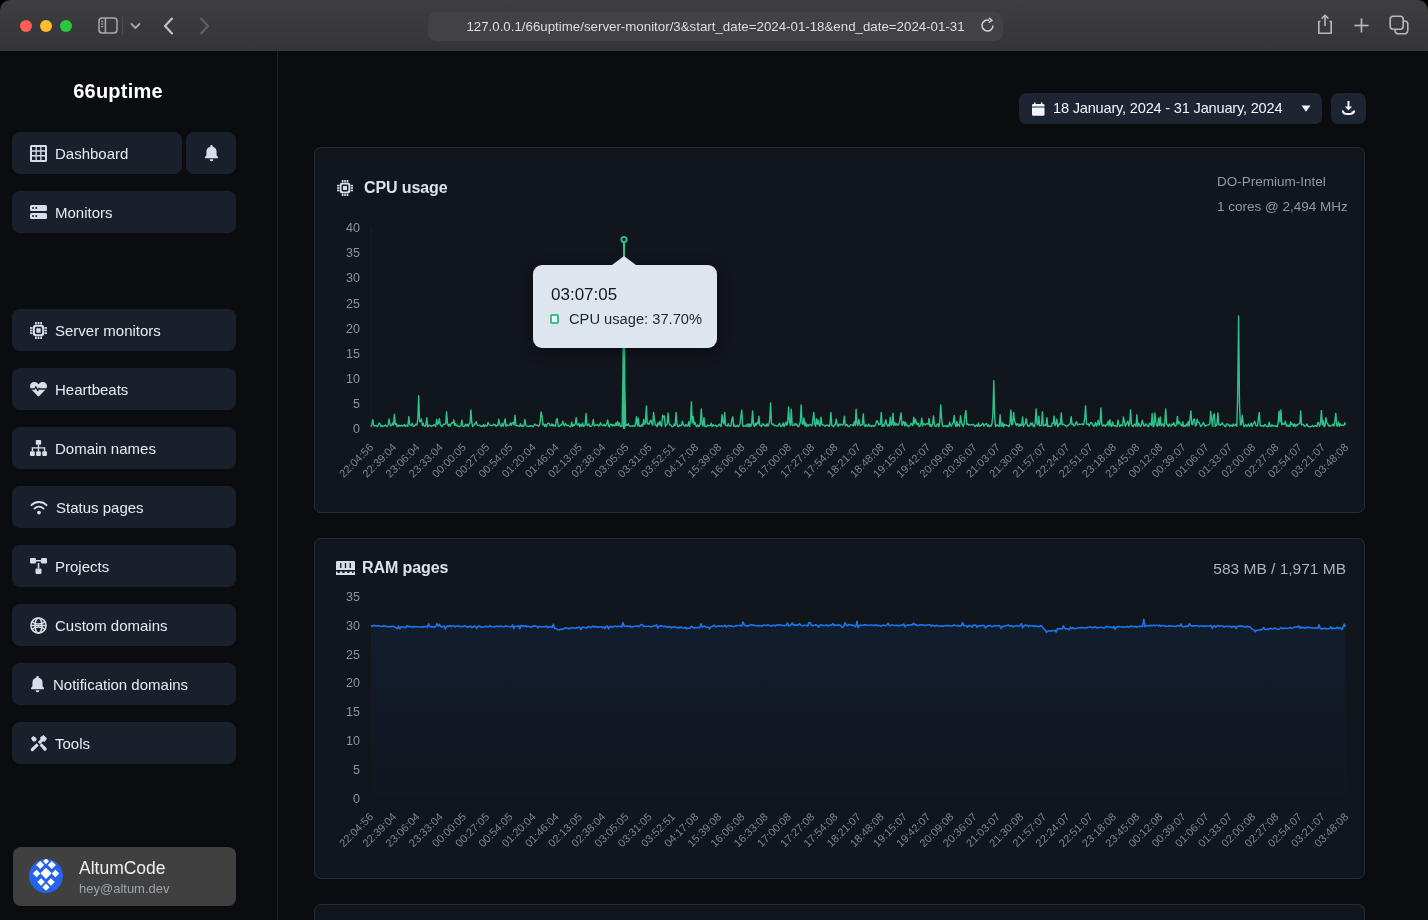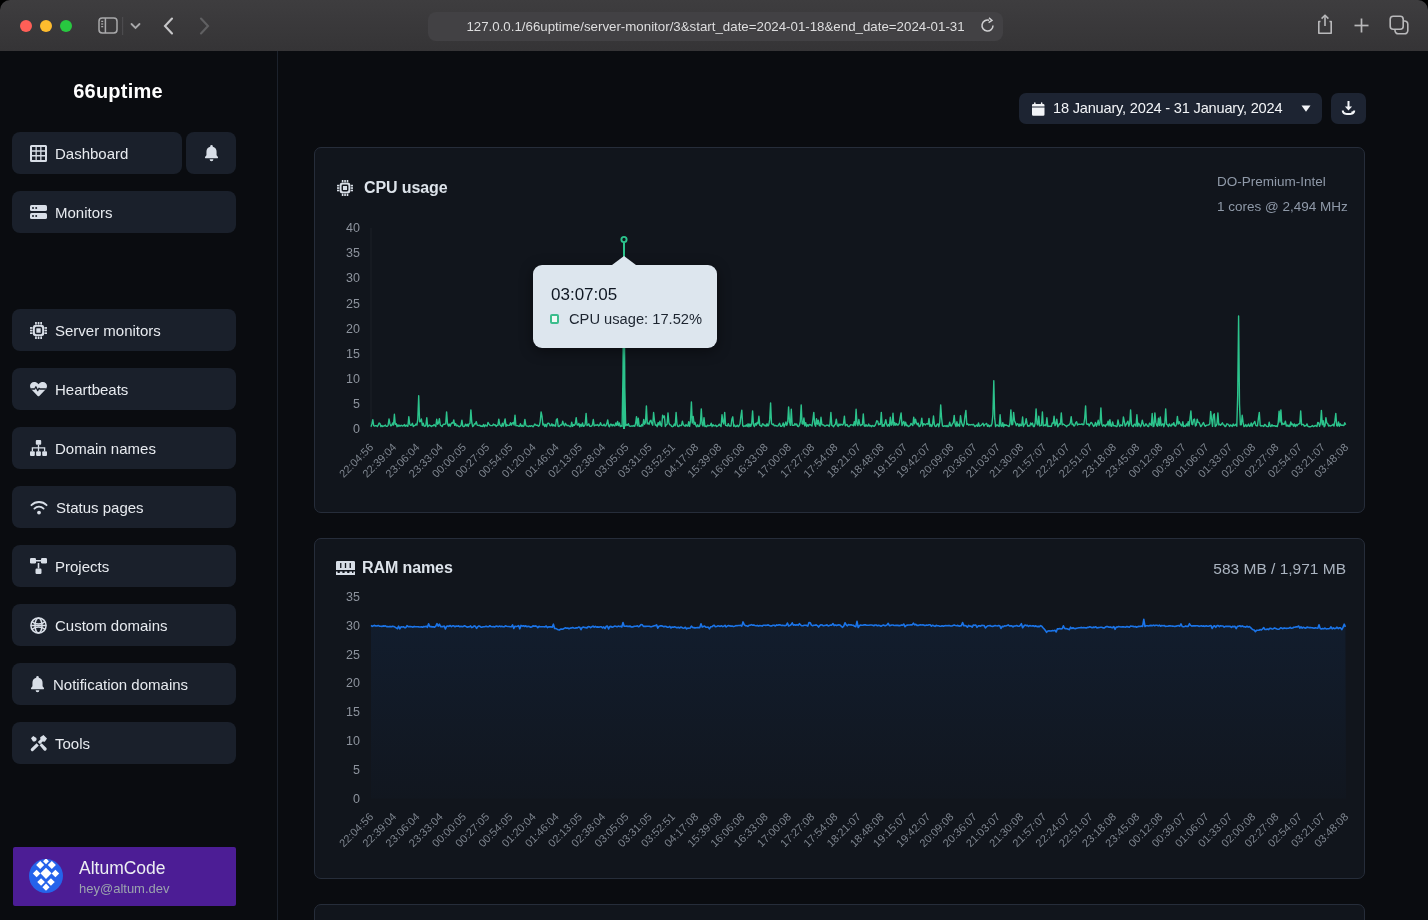--- a/index.html
+++ b/index.html
@@ -23,22 +23,22 @@
 .app { position:absolute; left:0; top:51px; width:1428px; height:869px; background:#0a0c10; }
 .sidebar { position:absolute; left:0; top:0; width:278px; height:869px; border-right:1px solid #1c222c; }
 .logo { position:absolute; left:0; top:29px; width:236px; text-align:center; color:#fff;
   font-size:20px; font-weight:600;  letter-spacing:0.2px; }
 .nbtn { position:absolute; left:12px; width:224px; height:42px; background:#1a202b;
   border-radius:8px; color:#e7eaef; font-size:15px; display:flex; align-items:center; }
 .nbtn svg { margin-left:18px; flex:none; }
 .nbtn span { margin-left:8px; }
 .bellbtn { position:absolute; left:186px; top:81px; width:50px; height:42px; background:#1a202b;
   border-radius:8px; display:flex; align-items:center; justify-content:center; }
-.foot { position:absolute; left:13px; top:796px; width:223px; height:59px; background:#4c1d95;
-  border-radius:2px; }
+.foot { position:absolute; left:13px; top:796px; width:223px; height:59px; background:#404040;
+  border-radius:8px; }
 .foot .ava { position:absolute; left:16px; top:12px; }
 .foot .nm { position:absolute; left:66px; top:11px; color:#eceef2; font-size:17.5px; }
 .foot .em { position:absolute; left:66px; top:34px; color:#9ba3ae; font-size:13px; }
 
 
 .main { position:absolute; left:250px; top:0; width:1178px; height:869px; }
 .datebtn { position:absolute; left:769px; top:42px; width:303px; height:31px; background:#1d2432;
   border-radius:7px; color:#f3f5f8; font-size:14.6px; letter-spacing:-0.2px; line-height:31px; }
 .datebtn svg.cal { position:absolute; left:13px; top:8.5px; }
 .datebtn .txt { position:absolute; left:34px; top:0; white-space:nowrap; }
@@ -365,36 +365,36 @@
 <text x="1324.8" y="447.0" text-anchor="end" transform="rotate(-45 1324.8 447.0)" class="xl">03:21:07</text>
 <text x="1348.0" y="447.0" text-anchor="end" transform="rotate(-45 1348.0 447.0)" class="xl">03:48:08</text>
         <polyline points="370.0,425.7 370.9,423.0 371.8,418.6 372.7,424.7 373.6,425.1 374.5,424.7 375.4,424.6 376.3,425.6 377.2,424.2 378.1,422.0 379.0,422.6 379.9,425.5 380.8,424.4 381.7,425.5 382.6,425.0 383.5,424.8 384.4,424.1 385.3,425.3 386.2,425.4 387.1,424.4 388.0,418.0 388.9,422.7 389.8,424.9 390.7,424.4 391.6,421.9 392.5,424.1 393.4,413.3 394.3,423.3 395.2,422.7 396.1,425.7 397.0,423.9 397.9,425.3 398.8,424.2 399.7,425.0 400.6,424.3 401.5,425.1 402.4,424.6 403.3,423.6 404.2,425.3 405.1,424.1 406.0,425.0 406.9,425.2 407.8,415.7 408.7,423.2 409.6,424.4 410.5,424.1 411.4,422.3 412.3,425.5 413.2,424.7 414.1,424.3 415.0,423.0 415.9,424.1 416.8,418.1 417.7,394.8 418.6,420.7 419.5,420.5 420.4,418.0 421.3,424.5 422.2,422.2 423.1,425.0 424.0,425.2 424.9,424.2 425.8,416.8 426.7,425.7 427.6,425.0 428.5,424.0 429.4,424.5 430.3,425.5 431.2,424.7 432.1,424.7 433.0,423.6 433.9,424.5 434.8,425.4 435.7,418.3 436.6,423.2 437.5,422.1 438.4,417.6 439.3,424.0 440.2,424.8 441.1,425.6 442.0,423.7 442.9,423.2 443.8,423.2 444.7,422.9 445.6,410.9 446.5,422.5 447.4,425.1 448.3,423.1 449.2,425.2 450.1,422.7 451.0,421.7 451.9,422.2 452.8,419.0 453.7,424.3 454.6,422.6 455.5,424.9 456.4,424.2 457.3,425.1 458.2,425.7 459.1,425.3 460.0,424.3 460.9,419.1 461.8,425.1 462.7,425.6 463.6,425.3 464.5,423.2 465.4,424.8 466.3,423.3 467.2,425.4 468.1,422.8 469.0,422.3 469.9,408.9 470.8,421.5 471.7,425.6 472.6,424.8 473.5,422.8 474.4,423.1 475.3,420.6 476.2,424.1 477.1,424.4 478.0,424.5 478.9,424.1 479.8,425.2 480.7,425.0 481.6,425.4 482.5,423.5 483.4,425.7 484.3,423.9 485.2,424.9 486.1,425.1 487.0,421.4 487.9,422.8 488.8,424.1 489.7,424.6 490.6,424.6 491.5,424.6 492.4,423.1 493.3,424.1 494.2,423.7 495.1,425.5 496.0,424.3 496.9,424.3 497.8,418.1 498.7,423.5 499.6,424.6 500.5,425.6 501.4,422.2 502.3,425.1 503.2,421.9 504.1,417.9 505.0,425.3 505.9,423.6 506.8,424.6 507.7,424.4 508.6,424.3 509.5,421.7 510.4,424.2 511.3,422.1 512.2,421.5 513.1,424.1 514.0,414.1 514.9,424.8 515.8,424.6 516.7,424.6 517.6,425.3 518.5,425.4 519.4,422.7 520.3,425.4 521.2,424.2 522.1,425.5 523.0,424.8 523.9,418.4 524.8,424.1 525.7,425.1 526.6,425.1 527.5,425.6 528.4,424.8 529.3,425.4 530.2,424.7 531.1,425.0 532.0,425.7 532.9,424.6 533.8,423.1 534.7,424.0 535.6,424.2 536.5,424.3 537.4,425.3 538.3,424.6 539.2,420.8 540.1,410.9 541.0,415.1 541.9,424.0 542.8,423.1 543.7,425.6 544.6,423.4 545.5,425.7 546.4,422.6 547.3,422.1 548.2,422.7 549.1,424.8 550.0,424.6 550.9,422.8 551.8,425.1 552.7,423.7 553.6,424.8 554.5,425.2 555.4,418.7 556.3,417.8 557.2,425.1 558.1,425.5 559.0,424.5 559.9,423.8 560.8,424.1 561.7,420.3 562.6,423.5 563.5,425.0 564.4,422.3 565.3,423.8 566.2,424.7 567.1,424.3 568.0,424.8 568.9,425.5 569.8,425.6 570.7,421.1 571.6,425.4 572.5,423.7 573.4,424.3 574.3,422.8 575.2,416.6 576.1,423.8 577.0,424.1 577.9,422.4 578.8,425.7 579.7,423.5 580.6,425.2 581.5,421.9 582.4,425.4 583.3,424.8 584.2,423.3 585.1,412.4 586.0,424.6 586.9,424.0 587.8,422.8 588.7,425.3 589.6,425.3 590.5,425.0 591.4,423.8 592.3,418.5 593.2,424.9 594.1,424.3 595.0,423.8 595.9,424.3 596.8,423.6 597.7,425.0 598.6,424.3 599.5,421.7 600.4,424.1 601.3,424.5 602.2,424.5 603.1,423.2 604.0,425.0 604.9,424.6 605.8,422.6 606.7,418.9 607.6,424.7 608.5,425.7 609.4,423.3 610.3,423.3 611.2,425.0 612.1,423.4 613.0,424.5 613.9,424.9 614.8,421.9 615.7,424.4 616.6,420.5 617.5,424.5 618.4,422.0 619.3,425.6 620.2,424.8 621.1,425.3 622.0,371.2 622.9,238.6 623.8,386.3 624.7,424.7 625.6,423.6 626.5,424.3 627.4,422.7 628.3,425.1 629.2,425.2 630.1,425.1 631.0,424.8 631.9,425.2 632.8,424.4 633.7,425.2 634.6,422.6 635.5,415.6 636.4,424.7 637.3,417.1 638.2,425.3 639.1,425.0 640.0,425.4 640.9,423.4 641.8,424.9 642.7,418.5 643.6,423.2 644.5,421.1 645.4,404.9 646.3,422.9 647.2,422.1 648.1,423.4 649.0,420.0 649.9,419.3 650.8,422.5 651.7,424.3 652.6,411.5 653.5,419.9 654.4,424.2 655.3,423.9 656.2,425.7 657.1,421.6 658.0,424.0 658.9,420.1 659.8,424.2 660.7,425.3 661.6,414.2 662.5,416.6 663.4,414.9 664.3,425.5 665.2,424.0 666.1,423.2 667.0,411.9 667.9,421.9 668.8,423.9 669.7,423.9 670.6,425.4 671.5,425.7 672.4,425.1 673.3,423.1 674.2,424.7 675.1,411.5 676.0,423.2 676.9,425.4 677.8,425.6 678.7,424.1 679.6,424.6 680.5,424.5 681.4,420.1 682.3,423.7 683.2,424.6 684.1,425.3 685.0,423.6 685.9,424.9 686.8,425.0 687.7,420.8 688.6,425.3 689.5,419.9 690.4,400.9 691.3,422.0 692.2,415.5 693.1,423.4 694.0,421.3 694.9,424.6 695.8,425.7 696.7,423.8 697.6,425.5 698.5,425.3 699.4,422.0 700.3,407.9 701.2,423.6 702.1,425.0 703.0,416.6 703.9,425.5 704.8,425.1 705.7,425.7 706.6,424.2 707.5,424.7 708.4,424.6 709.3,424.6 710.2,422.2 711.1,425.5 712.0,423.7 712.9,424.9 713.8,424.6 714.7,424.2 715.6,425.5 716.5,425.2 717.4,424.5 718.3,423.2 719.2,424.5 720.1,425.5 721.0,413.7 721.9,421.0 722.8,423.0 723.7,411.4 724.6,424.4 725.5,424.7 726.4,425.0 727.3,422.6 728.2,425.0 729.1,424.9 730.0,425.0 730.9,418.1 731.8,415.8 732.7,425.3 733.6,424.1 734.5,425.7 735.4,425.3 736.3,424.2 737.2,425.7 738.1,424.7 739.0,422.8 739.9,415.1 740.8,409.2 741.7,424.5 742.6,425.5 743.5,424.9 744.4,425.2 745.3,423.8 746.2,425.5 747.1,422.8 748.0,425.7 748.9,422.9 749.8,425.4 750.7,422.6 751.6,409.9 752.5,424.0 753.4,425.6 754.3,422.4 755.2,424.2 756.1,421.4 757.0,422.8 757.9,415.3 758.8,424.4 759.7,424.7 760.6,425.4 761.5,422.8 762.4,423.1 763.3,424.7 764.2,424.2 765.1,425.2 766.0,422.7 766.9,425.0 767.8,423.9 768.7,418.9 769.6,401.9 770.5,422.3 771.4,423.6 772.3,423.0 773.2,424.8 774.1,424.3 775.0,424.8 775.9,425.0 776.8,425.1 777.7,423.6 778.6,422.3 779.5,425.2 780.4,425.4 781.3,424.6 782.2,421.9 783.1,425.7 784.0,423.6 784.9,420.9 785.8,424.3 786.7,421.4 787.6,405.9 788.5,420.7 789.4,424.3 790.3,408.2 791.2,424.3 792.1,424.4 793.0,424.3 793.9,422.6 794.8,423.9 795.7,423.0 796.6,425.3 797.5,425.6 798.4,424.2 799.3,420.8 800.2,403.9 801.1,422.7 802.0,423.2 802.9,417.0 803.8,424.9 804.7,421.6 805.6,425.5 806.5,423.8 807.4,425.1 808.3,423.4 809.2,423.6 810.1,424.3 811.0,425.0 811.9,418.6 812.8,411.4 813.7,423.3 814.6,425.3 815.5,417.8 816.4,423.2 817.3,419.1 818.2,424.3 819.1,425.1 820.0,416.3 820.9,423.7 821.8,423.7 822.7,424.1 823.6,425.0 824.5,425.1 825.4,424.2 826.3,424.3 827.2,424.2 828.1,425.4 829.0,423.0 829.9,411.4 830.8,424.4 831.7,424.8 832.6,425.7 833.5,424.1 834.4,423.2 835.3,418.1 836.2,424.2 837.1,425.4 838.0,423.0 838.9,424.5 839.8,423.2 840.7,423.6 841.6,424.1 842.5,422.6 843.4,415.1 844.3,424.8 845.2,423.9 846.1,423.5 847.0,425.4 847.9,425.7 848.8,424.8 849.7,423.8 850.6,423.9 851.5,424.0 852.4,424.7 853.3,420.7 854.2,424.6 855.1,408.3 856.0,423.0 856.9,424.6 857.8,418.5 858.7,423.0 859.6,424.7 860.5,423.7 861.4,423.5 862.3,412.9 863.2,424.7 864.1,425.3 865.0,423.6 865.9,425.0 866.8,425.1 867.7,423.1 868.6,425.0 869.5,424.5 870.4,425.7 871.3,424.5 872.2,424.8 873.1,425.4 874.0,424.6 874.9,422.5 875.8,419.8 876.7,420.2 877.6,423.9 878.5,423.0 879.4,423.3 880.3,411.4 881.2,425.4 882.1,423.7 883.0,425.3 883.9,422.3 884.8,418.6 885.7,423.2 886.6,425.2 887.5,423.5 888.4,425.2 889.3,416.3 890.2,424.2 891.1,423.4 892.0,412.2 892.9,424.6 893.8,421.7 894.7,424.2 895.6,422.6 896.5,424.1 897.4,423.8 898.3,422.1 899.2,416.7 900.1,411.9 901.0,424.5 901.9,422.1 902.8,420.4 903.7,424.9 904.6,421.1 905.5,424.5 906.4,424.1 907.3,425.5 908.2,425.1 909.1,424.5 910.0,422.4 910.9,423.3 911.8,424.6 912.7,416.2 913.6,422.9 914.5,418.1 915.4,421.8 916.3,423.8 917.2,422.2 918.1,425.6 919.0,425.4 919.9,422.7 920.8,417.1 921.7,425.1 922.6,422.7 923.5,423.1 924.4,423.9 925.3,422.9 926.2,422.6 927.1,423.5 928.0,417.4 928.9,425.4 929.8,423.6 930.7,425.4 931.6,423.2 932.5,415.0 933.4,423.7 934.3,425.5 935.2,425.4 936.1,423.3 937.0,422.9 937.9,425.7 938.8,420.8 939.7,403.9 940.6,417.1 941.5,424.8 942.4,425.3 943.3,425.0 944.2,424.8 945.1,425.5 946.0,424.4 946.9,425.7 947.8,425.0 948.7,421.2 949.6,424.8 950.5,425.1 951.4,422.8 952.3,421.6 953.2,414.4 954.1,423.3 955.0,425.5 955.9,420.8 956.8,425.0 957.7,423.3 958.6,425.3 959.5,414.6 960.4,421.1 961.3,423.7 962.2,425.4 963.1,423.1 964.0,414.9 964.9,409.4 965.8,423.5 966.7,422.8 967.6,424.2 968.5,423.5 969.4,424.0 970.3,423.5 971.2,424.0 972.1,423.3 973.0,424.1 973.9,425.6 974.8,424.9 975.7,423.9 976.6,425.3 977.5,421.9 978.4,425.2 979.3,424.9 980.2,424.4 981.1,423.2 982.0,422.3 982.9,425.1 983.8,423.5 984.7,423.0 985.6,422.4 986.5,425.4 987.4,423.9 988.3,425.7 989.2,424.4 990.1,425.1 991.0,422.6 991.9,413.5 992.8,379.8 993.7,417.4 994.6,425.6 995.5,424.0 996.4,424.0 997.3,425.0 998.2,425.5 999.1,413.8 1000.0,424.9 1000.9,425.4 1001.8,421.6 1002.7,425.7 1003.6,423.5 1004.5,424.4 1005.4,423.9 1006.3,424.7 1007.2,425.1 1008.1,425.5 1009.0,422.3 1009.9,408.9 1010.8,423.8 1011.7,423.4 1012.6,411.4 1013.5,419.7 1014.4,421.6 1015.3,424.6 1016.2,422.7 1017.1,423.1 1018.0,425.4 1018.9,422.9 1019.8,424.8 1020.7,424.4 1021.6,416.0 1022.5,425.6 1023.4,423.3 1024.3,422.9 1025.2,417.7 1026.1,422.9 1027.0,425.4 1027.9,424.6 1028.8,425.1 1029.7,422.0 1030.6,423.8 1031.5,422.1 1032.4,425.6 1033.3,425.5 1034.2,422.0 1035.1,407.9 1036.0,422.8 1036.9,424.0 1037.8,415.1 1038.7,425.0 1039.6,424.5 1040.5,424.3 1041.4,410.9 1042.3,425.0 1043.2,424.4 1044.1,423.8 1045.0,424.8 1045.9,416.8 1046.8,425.5 1047.7,425.3 1048.6,425.1 1049.5,425.2 1050.4,425.3 1051.3,422.0 1052.2,422.5 1053.1,415.2 1054.0,424.6 1054.9,423.0 1055.8,418.2 1056.7,425.7 1057.6,424.6 1058.5,422.6 1059.4,423.2 1060.3,411.9 1061.2,423.9 1062.1,423.0 1063.0,423.5 1063.9,424.3 1064.8,424.7 1065.7,425.7 1066.6,424.4 1067.5,424.2 1068.4,423.7 1069.3,422.0 1070.2,415.7 1071.1,423.6 1072.0,422.9 1072.9,425.1 1073.8,424.4 1074.7,421.7 1075.6,420.7 1076.5,424.1 1077.4,423.2 1078.3,423.2 1079.2,423.4 1080.1,423.4 1081.0,422.8 1081.9,423.7 1082.8,423.5 1083.7,417.3 1084.6,404.9 1085.5,422.9 1086.4,423.3 1087.3,422.9 1088.2,425.0 1089.1,423.0 1090.0,421.4 1090.9,422.1 1091.8,423.8 1092.7,425.5 1093.6,424.4 1094.5,421.5 1095.4,425.2 1096.3,423.1 1097.2,419.3 1098.1,424.3 1099.0,421.7 1099.9,406.9 1100.8,423.4 1101.7,425.2 1102.6,423.8 1103.5,424.4 1104.4,425.5 1105.3,423.4 1106.2,423.9 1107.1,420.2 1108.0,424.8 1108.9,418.7 1109.8,424.8 1110.7,425.3 1111.6,421.0 1112.5,424.7 1113.4,424.8 1114.3,424.7 1115.2,425.6 1116.1,425.3 1117.0,418.9 1117.9,423.5 1118.8,425.5 1119.7,423.8 1120.6,424.4 1121.5,424.7 1122.4,415.9 1123.3,420.5 1124.2,425.2 1125.1,423.6 1126.0,421.8 1126.9,420.2 1127.8,425.2 1128.7,422.3 1129.6,408.9 1130.5,423.8 1131.4,425.0 1132.3,425.6 1133.2,423.3 1134.1,423.5 1135.0,425.2 1135.9,413.7 1136.8,425.4 1137.7,422.3 1138.6,423.7 1139.5,425.7 1140.4,423.9 1141.3,419.1 1142.2,422.8 1143.1,425.2 1144.0,424.6 1144.9,422.8 1145.8,423.9 1146.7,425.3 1147.6,425.6 1148.5,422.2 1149.4,423.4 1150.3,424.4 1151.2,412.5 1152.1,425.6 1153.0,425.2 1153.9,411.9 1154.8,421.4 1155.7,424.4 1156.6,425.2 1157.5,417.1 1158.4,424.5 1159.3,416.0 1160.2,424.9 1161.1,423.7 1162.0,422.7 1162.9,425.7 1163.8,422.0 1164.7,407.9 1165.6,423.4 1166.5,423.8 1167.4,425.6 1168.3,422.9 1169.2,424.6 1170.1,425.1 1171.0,422.9 1171.9,423.9 1172.8,421.6 1173.7,424.9 1174.6,425.2 1175.5,423.2 1176.4,415.4 1177.3,423.1 1178.2,420.7 1179.1,422.6 1180.0,424.0 1180.9,425.0 1181.8,420.8 1182.7,425.5 1183.6,424.8 1184.5,425.4 1185.4,423.0 1186.3,424.8 1187.2,420.6 1188.1,425.0 1189.0,417.3 1189.9,409.9 1190.8,423.1 1191.7,423.7 1192.6,418.6 1193.5,418.1 1194.4,425.0 1195.3,424.1 1196.2,418.2 1197.1,421.4 1198.0,421.4 1198.9,423.5 1199.8,425.6 1200.7,424.5 1201.6,422.8 1202.5,421.5 1203.4,424.0 1204.3,425.3 1205.2,424.5 1206.1,424.1 1207.0,424.0 1207.9,423.8 1208.8,422.7 1209.7,410.4 1210.6,418.0 1211.5,425.4 1212.4,414.2 1213.3,412.8 1214.2,425.5 1215.1,424.8 1216.0,422.9 1216.9,412.0 1217.8,424.0 1218.7,423.3 1219.6,424.3 1220.5,423.2 1221.4,421.8 1222.3,423.7 1223.2,424.2 1224.1,425.6 1225.0,424.9 1225.9,422.8 1226.8,423.1 1227.7,423.9 1228.6,425.4 1229.5,423.9 1230.4,424.6 1231.3,425.4 1232.2,423.0 1233.1,424.7 1234.0,424.2 1234.9,423.2 1235.8,425.3 1236.7,394.1 1237.6,314.9 1238.5,403.1 1239.4,423.9 1240.3,423.8 1241.2,414.3 1242.1,421.4 1243.0,425.5 1243.9,425.2 1244.8,423.5 1245.7,425.5 1246.6,424.7 1247.5,423.0 1248.4,425.3 1249.3,424.9 1250.2,422.0 1251.1,425.4 1252.0,423.0 1252.9,422.0 1253.8,420.4 1254.7,424.2 1255.6,424.9 1256.5,424.9 1257.4,417.3 1258.3,411.4 1259.2,424.4 1260.1,425.1 1261.0,424.5 1261.9,425.0 1262.8,425.4 1263.7,423.4 1264.6,424.0 1265.5,425.4 1266.4,425.6 1267.3,425.6 1268.2,421.2 1269.1,425.2 1270.0,425.5 1270.9,423.7 1271.8,425.0 1272.7,424.7 1273.6,424.6 1274.5,425.4 1275.4,424.9 1276.3,425.6 1277.2,422.0 1278.1,410.1 1279.0,421.1 1279.9,408.9 1280.8,423.8 1281.7,422.2 1282.6,423.2 1283.5,423.0 1284.4,420.1 1285.3,425.1 1286.2,424.0 1287.1,425.5 1288.0,424.2 1288.9,425.5 1289.8,420.9 1290.7,423.7 1291.6,423.0 1292.5,425.2 1293.4,422.9 1294.3,425.6 1295.2,423.6 1296.1,424.7 1297.0,423.4 1297.9,422.9 1298.8,422.6 1299.7,409.9 1300.6,424.0 1301.5,423.4 1302.4,423.4 1303.3,425.3 1304.2,424.6 1305.1,424.7 1306.0,422.9 1306.9,425.3 1307.8,425.7 1308.7,425.6 1309.6,425.7 1310.5,425.3 1311.4,424.5 1312.3,425.5 1313.2,425.3 1314.1,424.4 1315.0,424.9 1315.9,425.5 1316.8,421.5 1317.7,421.9 1318.6,425.2 1319.5,422.4 1320.4,409.4 1321.3,423.9 1322.2,419.8 1323.1,425.7 1324.0,424.8 1324.9,416.7 1325.8,422.0 1326.7,422.6 1327.6,425.1 1328.5,424.4 1329.4,425.0 1330.3,424.6 1331.2,424.2 1332.1,423.2 1333.0,425.1 1333.9,419.9 1334.8,412.4 1335.7,424.6 1336.6,425.0 1337.5,421.0 1338.4,425.2 1339.3,422.8 1340.2,424.3 1341.1,424.3 1342.0,424.3 1342.9,424.6 1343.8,421.8 1344.7,423.7" fill="none" stroke="#2cc38c" stroke-width="1.4" stroke-linejoin="round"></polyline>
         <line x1="623" y1="242" x2="623" y2="428" stroke="#2cc38c" stroke-width="2"></line>
         <circle cx="623" cy="238.5" r="2.6" fill="#11151c" stroke="#2cc38c" stroke-width="1.9"></circle>
       </svg>
       <div class="tip">
         <div class="t1">03:07:05</div>
         <div class="row">
             <div class="sq"></div>
-            <div class="tx">CPU usage: 17.52%</div>
+            <div class="tx">CPU usage: 37.70%</div>
           </div>
       </div>
     </div>
 
     <div class="card ram">
       <div class="chead" style="left:21px;top:20px">
         <svg style="margin-right:7px" width="19" height="14" viewBox="0 0 19 14">
             <path fill="#d8dee7" d="M1.3 0 h16.4 A1.3 1.3 0 0 1 19 1.3 V9 H0 V1.3 A1.3 1.3 0 0 1 1.3 0 z M0 10.5 h1.6 V12 h2.2 v-1.5 h2.6 V12 h2.2 v-1.5 h2.6 V12 h2.2 v-1.5 h2.6 V12 H17.4 v-1.5 H19 V14 H0 z"></path>
             <g stroke="#11151c" stroke-width="1.3">
               <line x1="4.75" y1="2" x2="4.75" y2="7"></line>
               <line x1="9.5" y1="2" x2="9.5" y2="7"></line>
               <line x1="14.25" y1="2" x2="14.25" y2="7"></line>
             </g>
           </svg>
-        <span>RAM names</span>
+        <span>RAM pages</span>
       </div>
       <div class="ramtot">583 MB / 1,971 MB</div>
       <svg class="chart" width="1051" height="341" viewBox="314 537.5 1051 341">
         <defs>
           <linearGradient id="rg" x1="0" y1="0" x2="0" y2="1">
             <stop offset="0" stop-color="#1b6fe0" stop-opacity="0.088"></stop>
             <stop offset="1" stop-color="#1b6fe0" stop-opacity="0.015"></stop>
           </linearGradient>
         </defs>
         <text x="359" y="801.2" text-anchor="end" class="yl">0</text>

